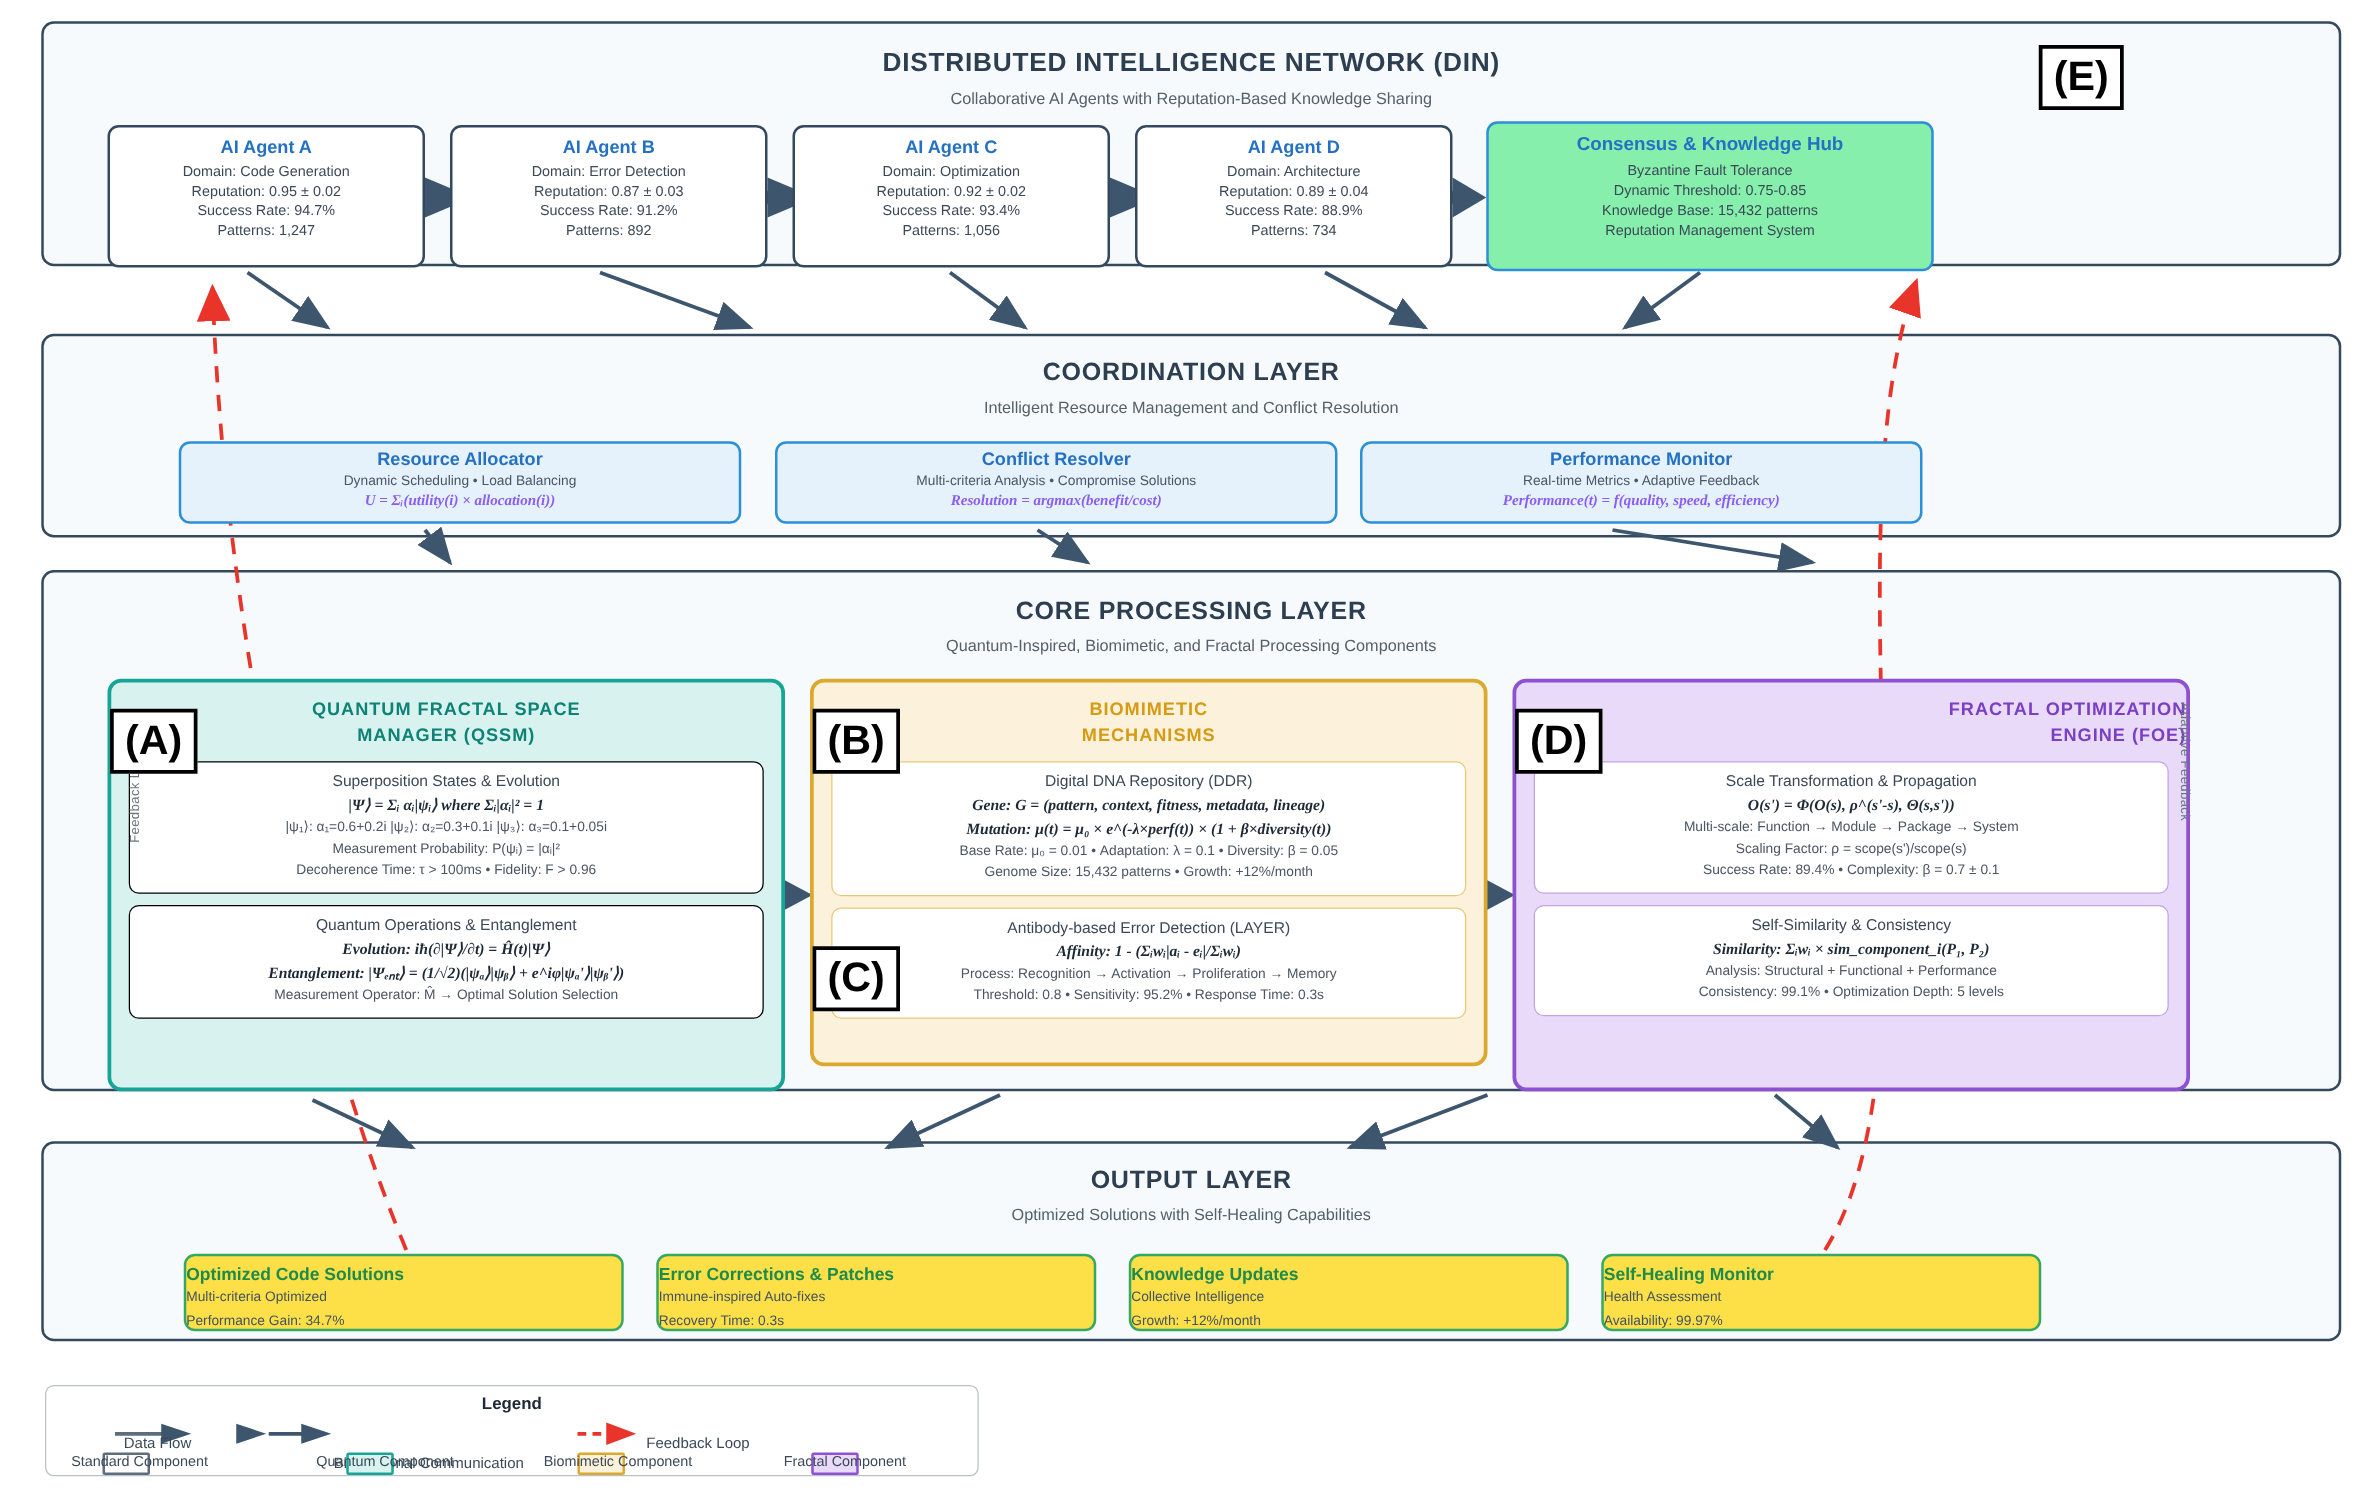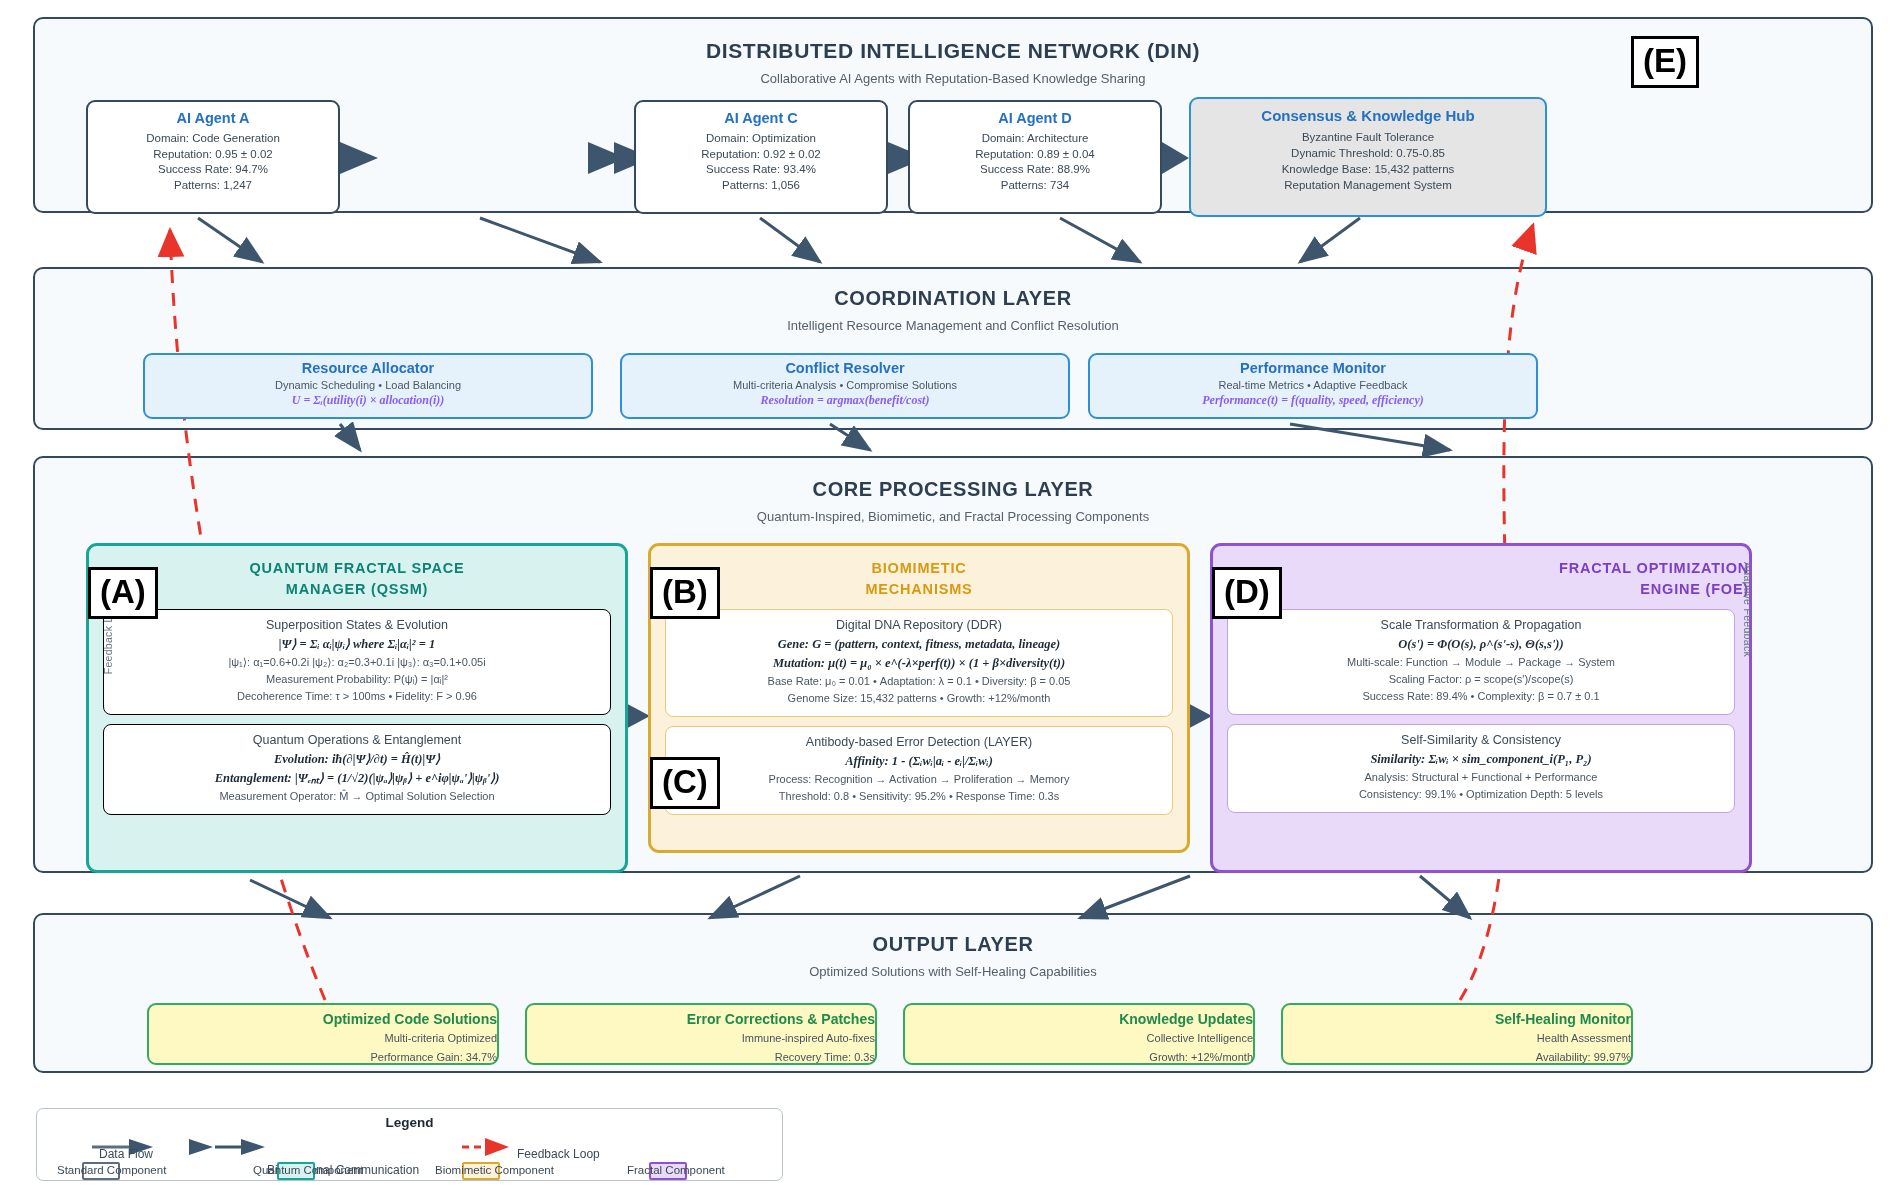--- a/index.html
+++ b/index.html
@@ -59,21 +59,21 @@
     border-radius:9px;
     text-align:center;
     padding-top:8px;
     z-index:6;
   }
   .agent .t { font-size:14.5px; font-weight:bold; color:#2471c4; margin-bottom:5px; }
   .agent .l { font-size:11.5px; color:#3b4957; line-height:15.5px; }
   .hub {
     position:absolute; top:97px; left:1189px;
     width:358px; height:120px;
-    background:#e5e5e5; border:2px solid #2d8fd5; border-radius:9px;
+    background:#86efac; border:2px solid #2d8fd5; border-radius:9px;
     text-align:center; padding-top:8px; z-index:6;
   }
   .hub .t { font-size:15px; font-weight:bold; color:#2471c4; margin-bottom:5px; }
   .hub .l { font-size:11.5px; color:#3b4957; line-height:16px; }
 
   
   .coord {
     position:absolute; top:353px;
     width:450px; height:66px;
     background:#e5f2fc; border:2px solid #2d8fd5; border-radius:9px;
@@ -103,22 +103,22 @@
   #bio  { left:648px; width:542px; height:310px; background:#fcf1da; border:3px solid #dca92f; }
   #bio .etitle { color:#d69b12; }
   #bio .sub { border:1px solid #e9c978; }
   #foe  { left:1210px;width:542px; height:330px; background:#e8daf8; border:3px solid #8e51d1; }
   #foe .etitle { color:#7b3fc4;text-align:right; }
   #foe .sub { border:1px solid #c3a2e6; }
 
   
   .out {
     position:absolute; top:1003px; width:352px; height:62px;
-    background:#fef9c3; border:2px solid #36a862; border-radius:9px;
-    text-align:right; padding-top:6px; z-index:6;
+    background:#fde047; border:2px solid #36a862; border-radius:9px;
+    text-align:left; padding-top:6px; z-index:6;
   }
   .out .t { font-size:14px; font-weight:bold; color:#1e8a4c; }
   .out .s { font-size:11px; color:#45535f; margin-top:4px; line-height:15px; }
 
   
   .marker {
     position:absolute; background:#ffffff; border:3px solid #000000;
     font-size:33px; font-weight:bold; color:#000;
     text-align:center; line-height:1; padding:5px 9px 8px 9px; z-index:20;
     font-family:"Liberation Sans", sans-serif;
@@ -218,20 +218,27 @@
     <div class="layer-sub">Collaborative AI Agents with Reputation-Based Knowledge Sharing</div>
   </div>
 
   <div class="agent" style="left:86px">
     <div class="t">AI Agent A</div>
     <div class="l">Domain: Code Generation</div>
     <div class="l">Reputation: 0.95 ± 0.02</div>
     <div class="l">Success Rate: 94.7%</div>
     <div class="l">Patterns: 1,247</div>
   </div>
+  <div class="agent" style="left:360px">
+    <div class="t">AI Agent B</div>
+    <div class="l">Domain: Error Detection</div>
+    <div class="l">Reputation: 0.87 ± 0.03</div>
+    <div class="l">Success Rate: 91.2%</div>
+    <div class="l">Patterns: 892</div>
+  </div>
   <div class="agent" style="left:634px">
     <div class="t">AI Agent C</div>
     <div class="l">Domain: Optimization</div>
     <div class="l">Reputation: 0.92 ± 0.02</div>
     <div class="l">Success Rate: 93.4%</div>
     <div class="l">Patterns: 1,056</div>
   </div>
   <div class="agent" style="left:908px">
     <div class="t">AI Agent D</div>
     <div class="l">Domain: Architecture</div>

